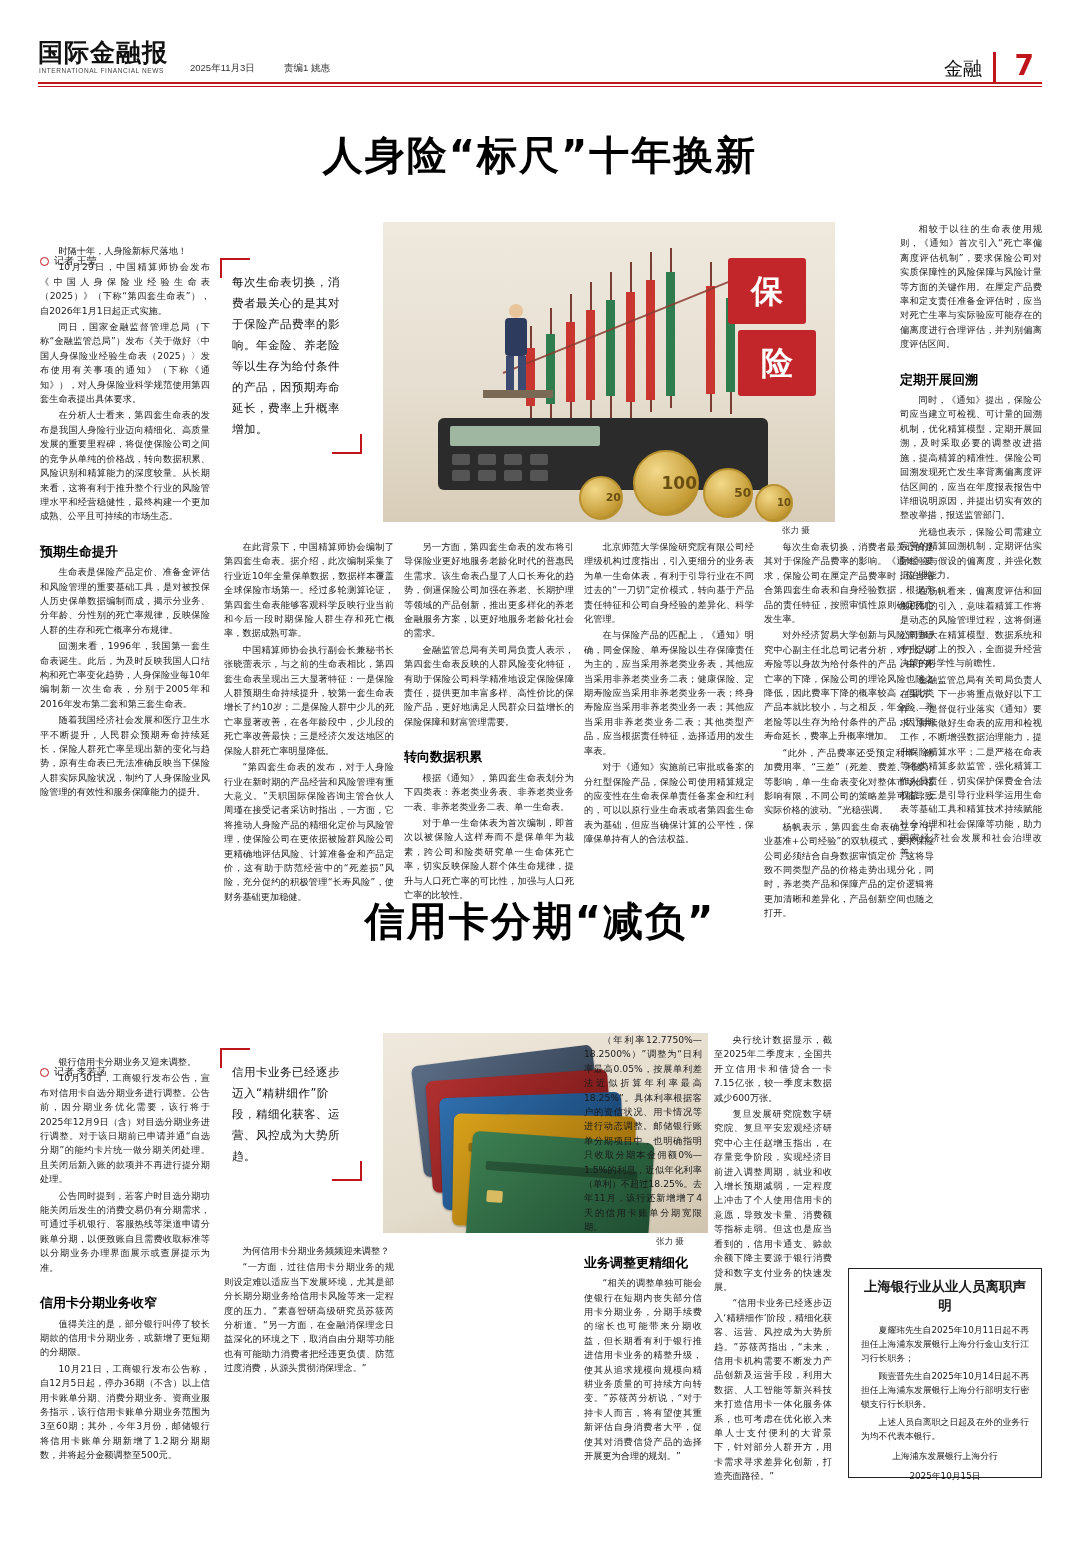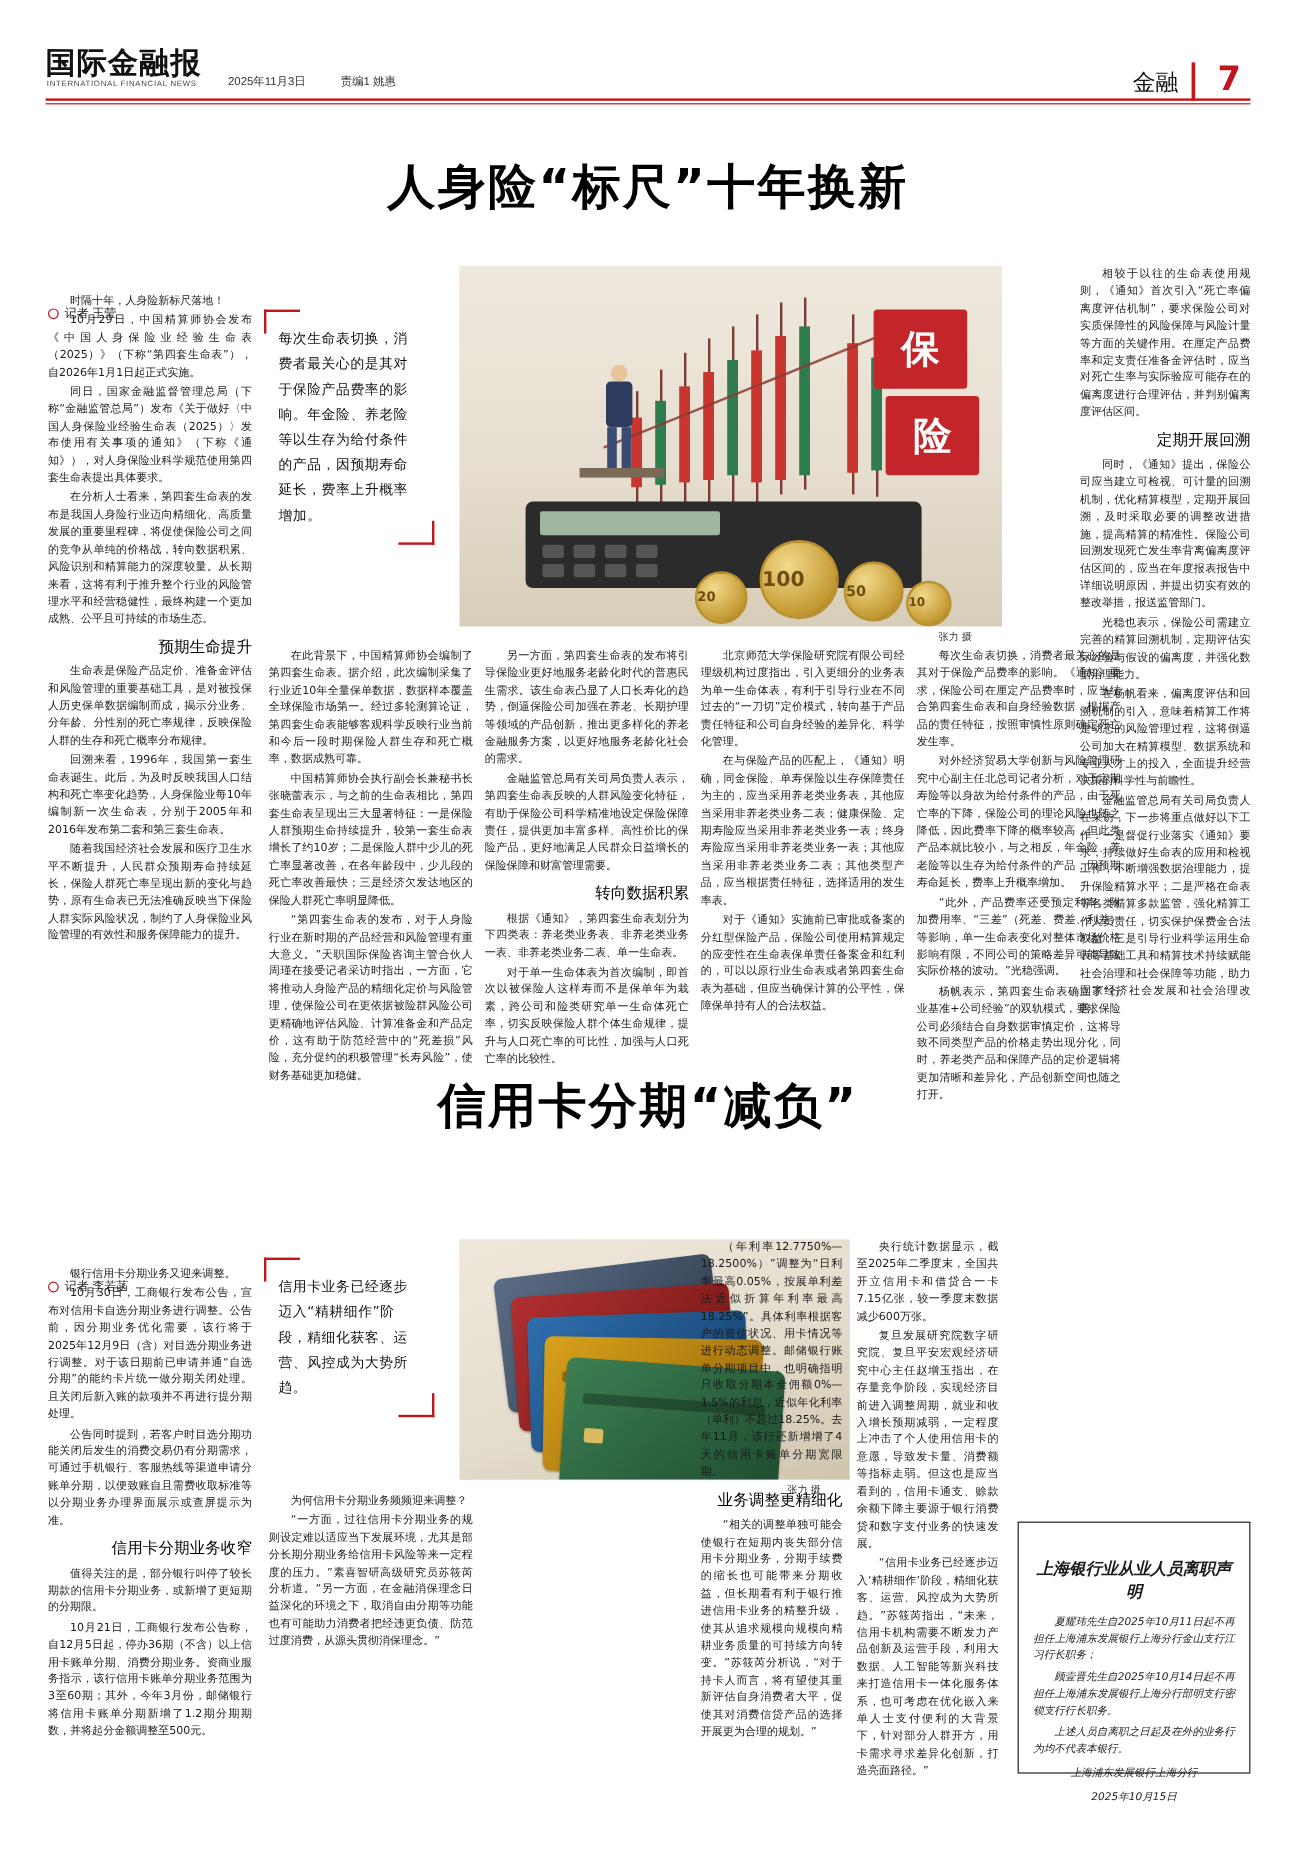--- a/index.html
+++ b/index.html
@@ -102,24 +102,24 @@
     position:absolute;
     font-size:9.2px;
     line-height:14.4px;
     text-align:justify;
     color:#1a1a1a;
     font-family:"DejaVu Sans", sans-serif;
   }
   .col p{margin:0 0 2px 0;text-indent:2em;}
   .subhead{
     font-family:"DejaVu Sans", sans-serif;
-    font-weight:normal;
+    font-weight:bold;
     font-size:13px;
-    text-align:right;
-    margin:9px 0 6px 0;
+    text-align:left;
+    margin:21px 0 6px 0;
     text-indent:0;
     color:#000;
   }
 
   
   #a1c1{left:40px;top:244px;width:170px;height:560px;}
   #a1c2{left:224px;top:540px;width:170px;height:280px;}
   #a1c3{left:404px;top:540px;width:170px;height:280px;}
   #a1c4{left:584px;top:540px;width:170px;height:280px;}
   #a1c5{left:764px;top:540px;width:170px;height:280px;}
@@ -163,44 +163,44 @@
   #a2c2{left:224px;top:1244px;width:170px;height:232px;}
   #a2c3{left:404px;top:1244px;width:170px;height:232px;}
   #a2c4{left:584px;top:1033px;width:118px;height:445px;}
   #a2c5{left:714px;top:1033px;width:118px;height:445px;}
 
   
   .statement{
     position:absolute;left:848px;top:1268px;width:194px;height:210px;
     border:1.5px solid #222;
     box-sizing:border-box;
-    padding:28px 12px;
-    font-family:"DejaVu Sans", sans-serif;
-    font-size:8.8px;line-height:14px;text-align:justify;font-style:italic;
+    padding:6px 12px;
+    font-family:"DejaVu Sans", sans-serif;
+    font-size:8.8px;line-height:14px;text-align:justify;
   }
   .statement h3{
     margin:2px 0 8px 0;font-size:13.5px;text-align:center;font-weight:bold;line-height:19px;
   }
   .statement p{margin:0 0 4px 0;text-indent:2em;}
   .statement .sig{text-align:center;text-indent:0;margin-top:6px;}
 
   
   .bgphoto1{position:absolute;inset:0;background:
     linear-gradient(180deg,#efe9de 0%, #e6ded0 55%, #d8cdb8 100%);}
   .candle{position:absolute;width:9px;background:#c8362f;}
   .candle.g{background:#2f7d4f;}
   .wick{position:absolute;width:1.5px;background:#7b3c34;}
   .trendline{position:absolute;height:2px;background:#8b3a30;transform-origin:left center;opacity:.85;}
   .calc{position:absolute;left:55px;top:196px;width:330px;height:72px;background:#2b2b2b;border-radius:6px;}
   .calc .scr{position:absolute;left:12px;top:8px;width:150px;height:20px;background:#9fb6a0;border-radius:2px;}
   .calc .key{position:absolute;width:18px;height:11px;background:#555;border-radius:2px;}
   .boxred{position:absolute;background:#c3262a;border-radius:3px;color:#fff;
     font-family:"DejaVu Sans",sans-serif;font-weight:bold;text-align:center;}
   .coin{position:absolute;border-radius:50%;background:radial-gradient(circle at 35% 30%,#f3d98a,#c39a33 70%,#8a6a1e);
-    border:2px solid #b9912f;color:#6b4f12;font-family:"DejaVu Sans",sans-serif;font-weight:bold;text-align:left;}
+    border:2px solid #b9912f;color:#6b4f12;font-family:"DejaVu Sans",sans-serif;font-weight:bold;text-align:right;}
   .figure{position:absolute;left:118px;top:82px;width:30px;height:86px;}
   .fig-head{position:absolute;left:8px;top:0;width:14px;height:14px;border-radius:50%;background:#e8c49a;}
   .fig-body{position:absolute;left:4px;top:14px;width:22px;height:38px;background:#2d3b5e;border-radius:4px;}
   .fig-leg{position:absolute;top:52px;width:8px;height:34px;background:#3a4a70;}
   .fig-base{position:absolute;left:100px;top:168px;width:70px;height:8px;background:#7a6a55;}
 
   
   .bgphoto2{position:absolute;inset:0;background:
     linear-gradient(160deg,#efe8dc 0%, #e3dbcb 60%, #cfc4ad 100%);}
   .card{position:absolute;border-radius:7px;box-shadow:0 1px 2px rgba(0,0,0,.35);}

